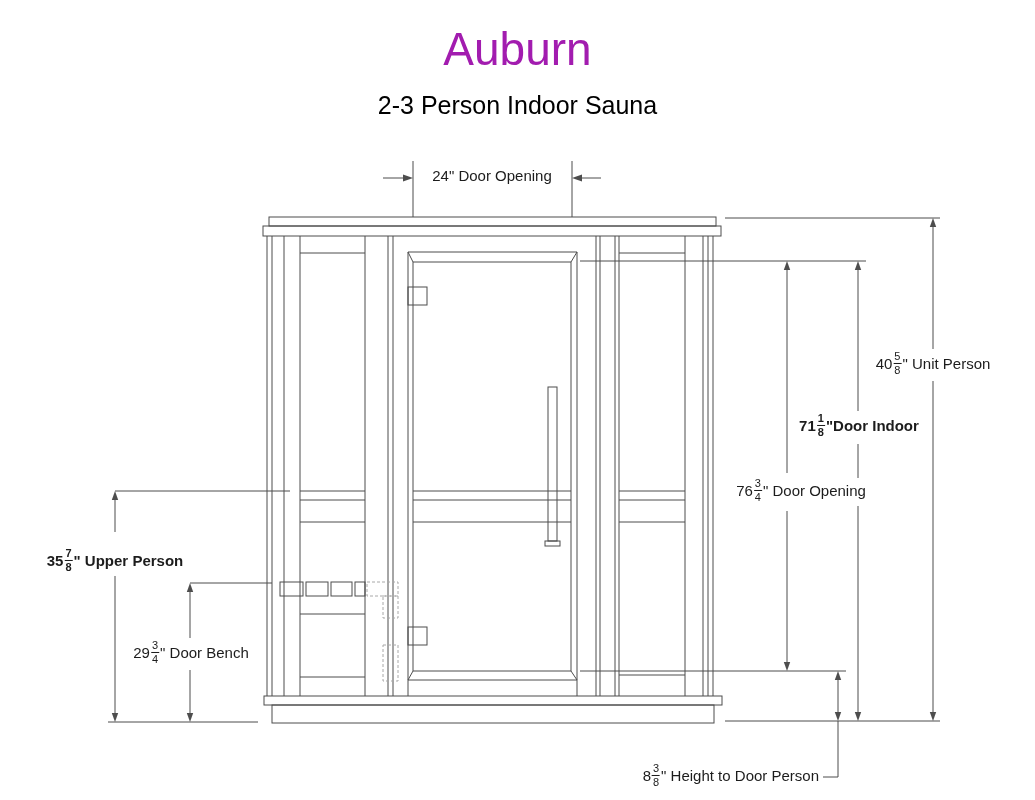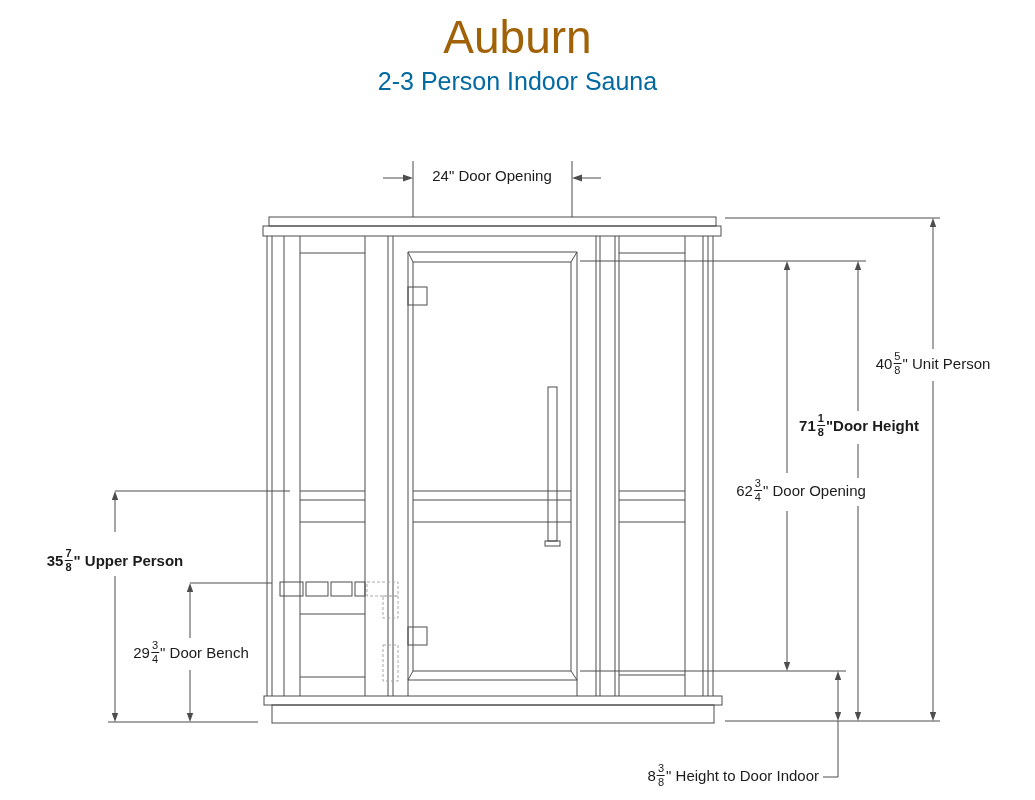--- a/index.html
+++ b/index.html
@@ -5,22 +5,22 @@
   html,body{margin:0;padding:0;background:#ffffff;}
   .page{
     position:relative;
     width:1035px;height:800px;
     background:#ffffff;
     overflow:hidden;
     font-family:"Liberation Sans","DejaVu Sans",sans-serif;
     color:#1c1c1c;
   }
   .header{position:absolute;top:8px;left:0;width:100%;text-align:center;}
-  .title{margin:4px;font-size:46px;line-height:50px;font-weight:400;color:#a16207;}
-  .subtitle{margin:2px 0 0 0;font-size:25px;line-height:30px;font-weight:400;color:#0369a1;}
+  .title{margin:16px;font-size:46px;line-height:50px;font-weight:400;color:#a21caf;}
+  .subtitle{margin:2px 0 0 0;font-size:25px;line-height:30px;font-weight:400;color:#000000;}
   .drawing{position:absolute;left:0;top:0;width:1035px;height:800px;}
   .dim{
     position:absolute;
     transform:translate(-50%,-50%);
     white-space:nowrap;
     font-size:15px;
     color:#1c1c1c;
     background:#ffffff;
     padding:0 2px;
     line-height:26px;
@@ -152,25 +152,25 @@
     <span>40</span><span class="frac">
         <span class="fnum">5</span>
         <span class="fden">8</span>
       </span><span>"</span><span> Unit Person</span>
   </div>
 
   <div class="dim" style="left:859px;top:427px;font-weight:bold;">
     <span>71</span><span class="frac">
         <span class="fnum">1</span>
         <span class="fden">8</span>
-      </span><span>"</span><span>Door Height</span>
+      </span><span>"</span><span>Door Indoor</span>
   </div>
 
   <div class="dim" style="left:801px;top:492px;">
-    <span>62</span><span class="frac">
+    <span>76</span><span class="frac">
         <span class="fnum">3</span>
         <span class="fden">4</span>
       </span><span>"</span><span> Door Opening</span>
   </div>
 
   <div class="dim" style="left:115px;top:562px;font-weight:bold;">
     <span>35</span><span class="frac">
         <span class="fnum">7</span>
         <span class="fden">8</span>
       </span><span>"</span><span> Upper Person</span>
@@ -180,16 +180,16 @@
     <span>29</span><span class="frac">
         <span class="fnum">3</span>
         <span class="fden">4</span>
       </span><span>"</span><span> Door Bench</span>
   </div>
 
   <div class="dim dim-right" style="left:821px;top:777px;">
     <span>8</span><span class="frac">
         <span class="fnum">3</span>
         <span class="fden">8</span>
-      </span><span>"</span><span> Height to Door Indoor</span>
+      </span><span>"</span><span> Height to Door Person</span>
   </div>
 
 </div>
 
 </body></html>

